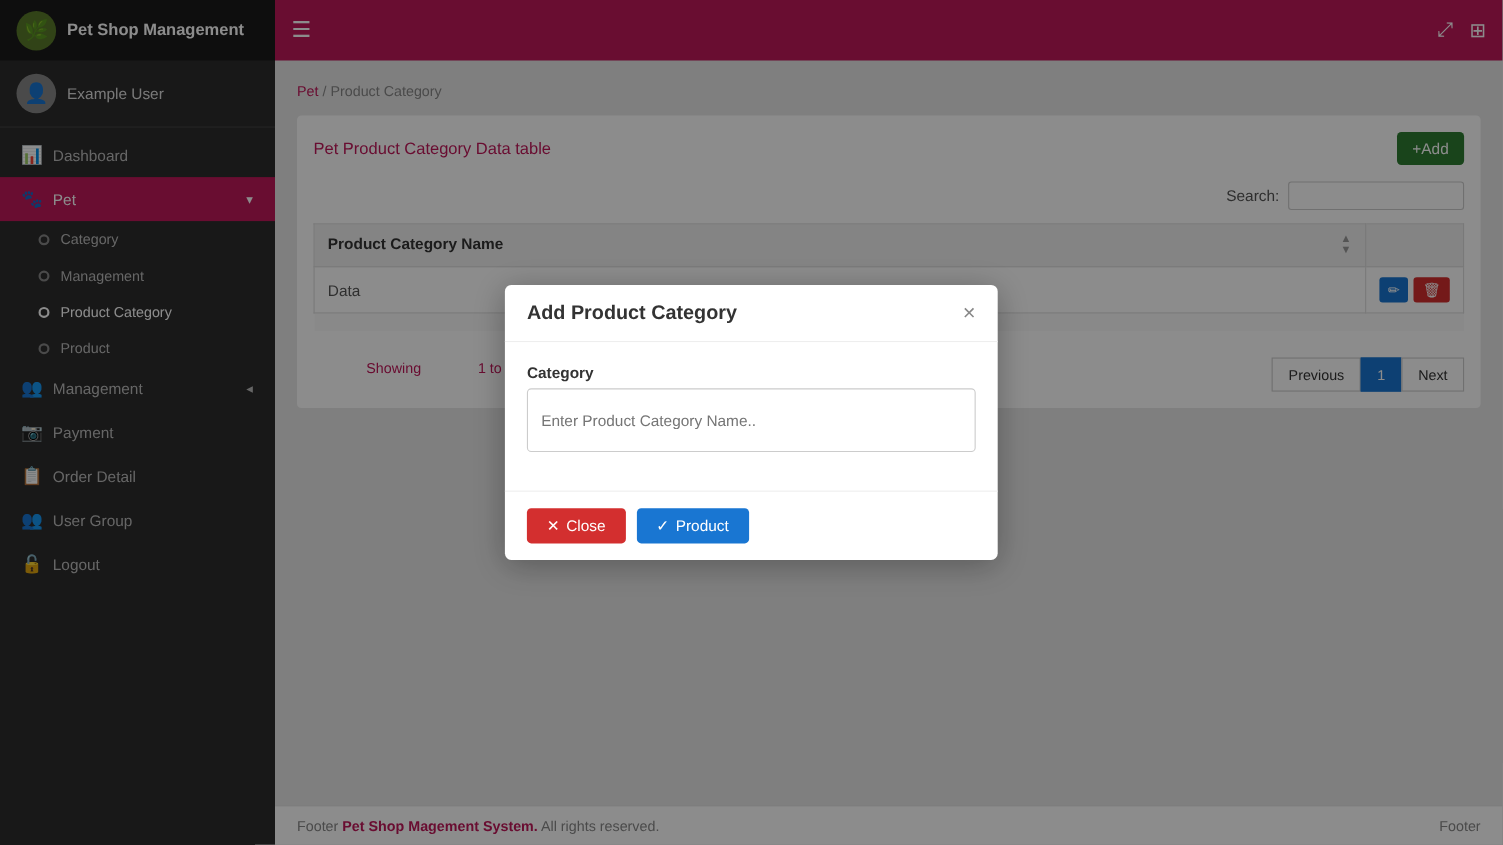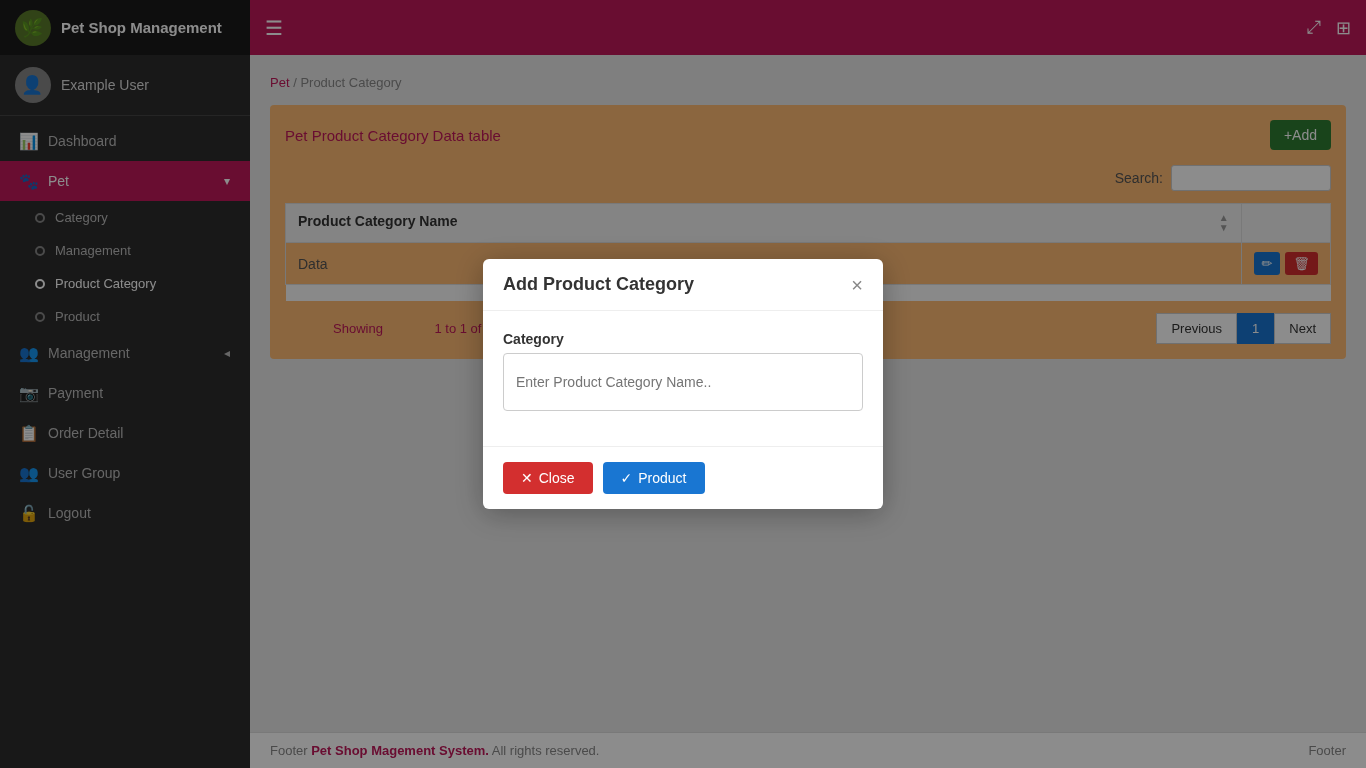--- a/index.html
+++ b/index.html
@@ -137,21 +137,21 @@
       font-weight: bold;
       color: #333;
     }
     .breadcrumb {
       font-size: 13px;
       color: #888;
     }
     .breadcrumb a { color: #c0185a; text-decoration: none; }
 
     .card {
-      background: #fdba74;
+      background: #ffffff;
       border-radius: 4px;
       padding: 15px;
     }
     .card-header {
       display: flex;
       justify-content: space-between;
       align-items: center;
       margin-bottom: 15px;
     }
     .card-title {
@@ -235,21 +235,21 @@
     }
 
     .table-footer {
       display: flex;
       justify-content: space-between;
       align-items: center;
       margin-top: 12px;
     }
     .showing-text { font-size: 13px; color: #666; }
     .showing-text span { color: #c0185a; margin-left: 48px; }
-    .pagination { display: flex; gap: 0; }
+    .pagination { display: flex; gap: 0; margin-top: 12px; }
     .page-btn {
       padding: 7px 14px;
       border: 1px solid #ccc;
       background: #fff;
       cursor: pointer;
       font-size: 13px;
       color: #333;
     }
     .page-btn.active { background: #1976d2; color: #fff; border-color: #1976d2; }
 
@@ -271,21 +271,21 @@
       top: 0; left: 0; right: 0; bottom: 0;
       background: rgba(0,0,0,0.45);
       z-index: 100;
       display: flex;
       align-items: center;
       justify-content: center;
     }
     .modal {
       background: #fff;
       border-radius: 6px;
-      width: 400px;
+      width: 448px;
       box-shadow: 0 5px 30px rgba(0,0,0,0.3);
       z-index: 101;
     }
     .modal-header {
       padding: 15px 20px;
       border-bottom: 1px solid #eee;
       display: flex;
       justify-content: space-between;
       align-items: center;
     }

